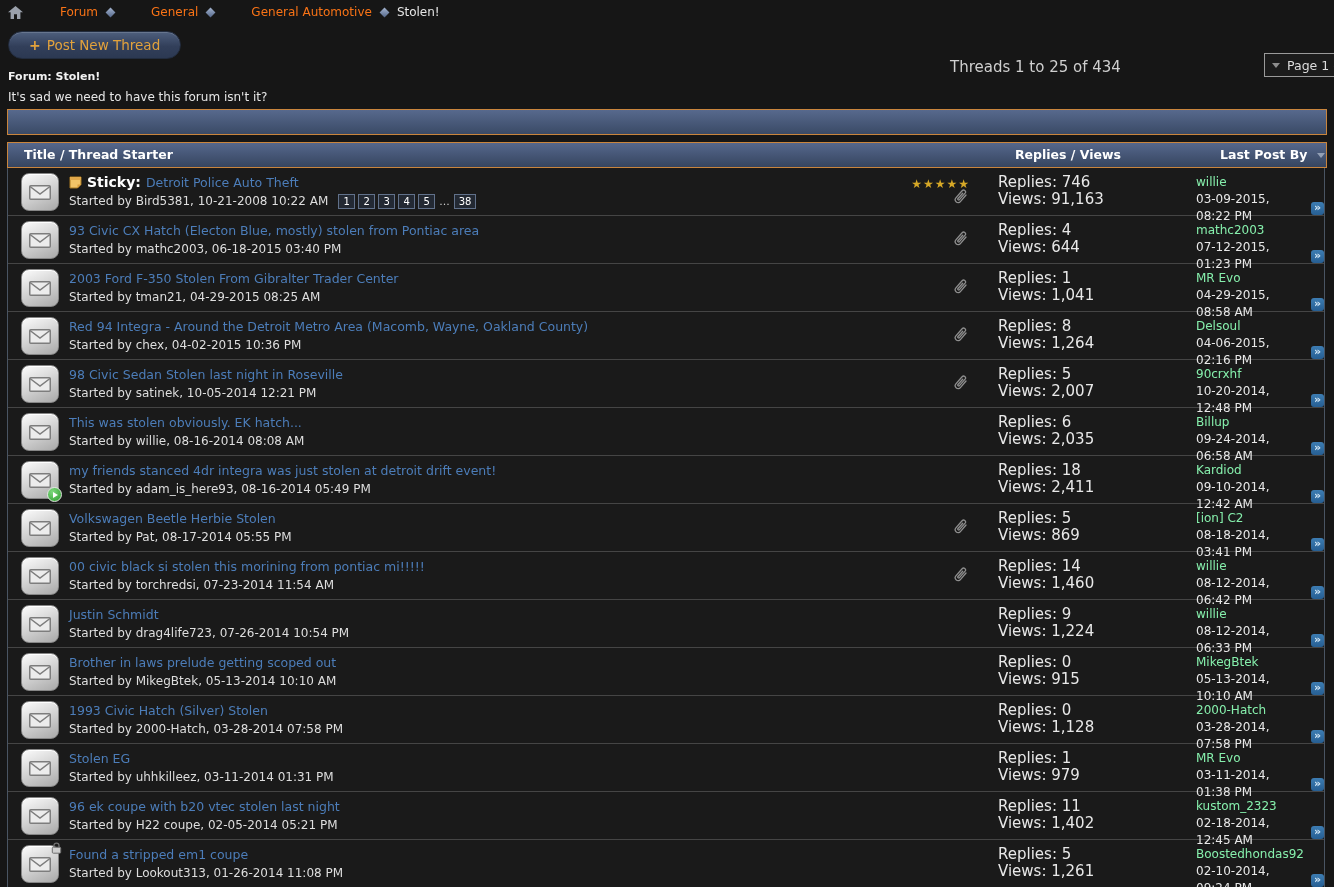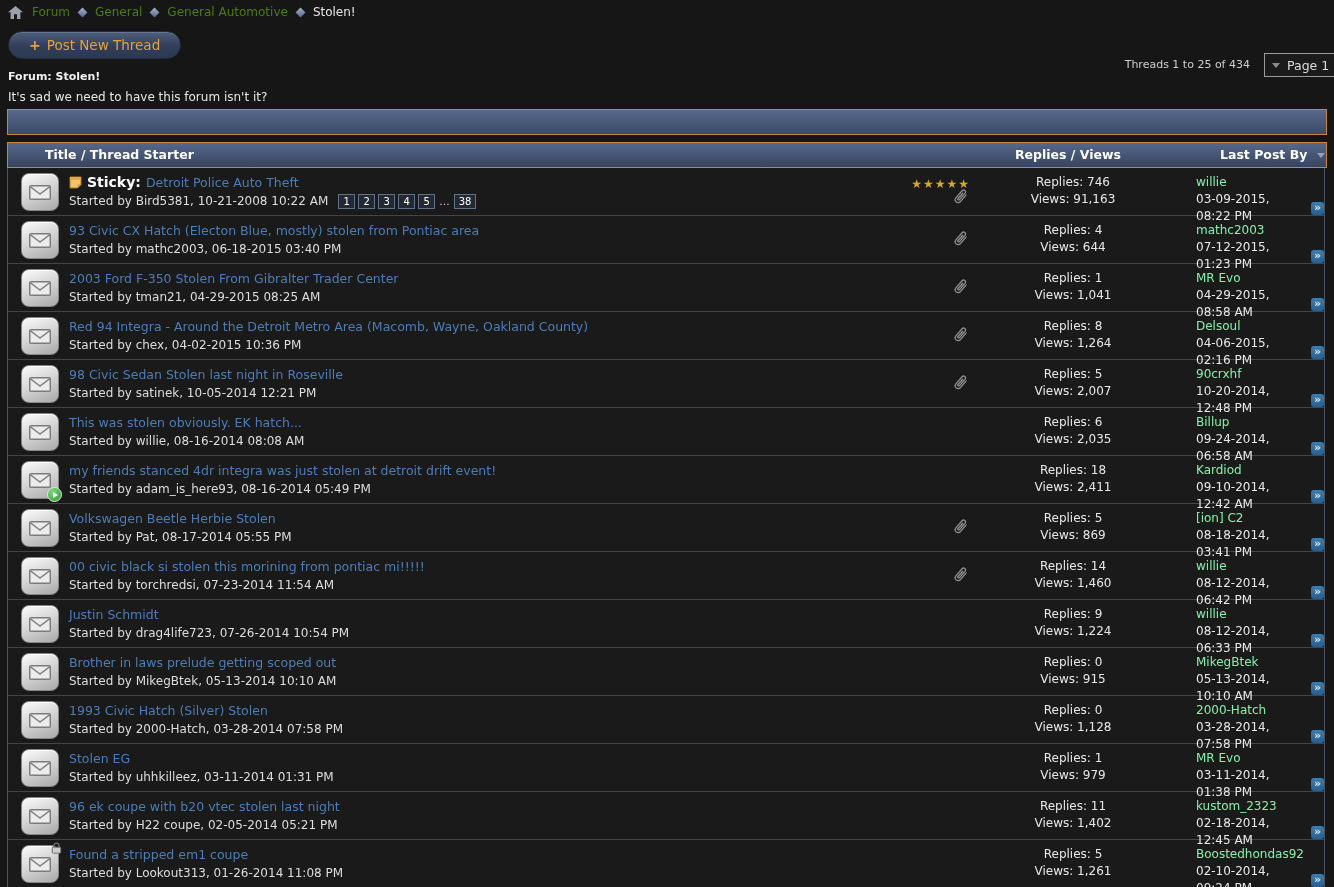--- a/index.html
+++ b/index.html
@@ -7,21 +7,21 @@
     width:1334px;height:887px;overflow:hidden;
     background:#161616;
     font-family:"DejaVu Sans","Liberation Sans",sans-serif;
     -webkit-font-smoothing:antialiased;
   }
   .page{position:relative;width:1334px;height:887px;}
   a{text-decoration:none;}
 
   
   .breadcrumb{position:absolute;top:5px;left:8px;display:flex;align-items:center;gap:9px;font-size:12px;}
-  .crumb-link{color:#4d7c0f;}
+  .crumb-link{color:#f97316;margin-left:28px;}
   .crumb-current{color:#e6e6e6;}
   .crumb-sep{width:7px;height:7px;transform:rotate(45deg);background:linear-gradient(135deg,#9db0cc,#55master,#54678a);background:linear-gradient(135deg,#a4b4cf,#54678a);display:inline-block;}
   .home-icon{display:flex;align-items:center;}
 
   
   .post-btn{
     position:absolute;top:31px;left:8px;height:28px;padding:0 20px;
     border-radius:14px;border:1px solid #222c3e;
     background:linear-gradient(#4e5f7d,#323f5a 55%,#2c3952);
     color:#e2a23c;font-size:13.5px;cursor:pointer;
@@ -29,37 +29,37 @@
     display:flex;align-items:center;gap:6px;
     box-shadow:inset 0 1px 0 rgba(255,255,255,0.15);
   }
   .post-btn .plus{font-weight:bold;font-size:14px;}
 
   
   .forum-title{position:absolute;top:70px;left:8px;font-size:11px;font-weight:bold;color:#f2f2f2;}
   .forum-subtitle{position:absolute;top:90px;left:8px;font-size:12px;color:#e6e6e6;}
 
   
-  .threads-info{position:absolute;top:58px;left:950px;width:300px;text-align:right;font-size:11px;color:#cfcfcf;}
+  .threads-info{position:absolute;top:58px;left:950px;width:300px;font-size:15px;color:#cfcfcf;}
   .page-select{
     position:absolute;top:53px;left:1264px;width:120px;height:24px;
     border:1px solid #9a9a9a;background:#1b1b1b;color:#ddd;font-size:12.5px;
     display:flex;align-items:center;gap:7px;padding-left:7px;box-sizing:border-box;cursor:pointer;
   }
   .dd-arrow{width:0;height:0;border-left:4px solid transparent;border-right:4px solid transparent;border-top:5px solid #8d8d8d;}
 
   
   .grad-bar{background:linear-gradient(#57698d,#3a4a66);border:1px solid #c9853d;}
   .tools-bar{position:absolute;top:109px;left:7px;width:1318px;height:24px;box-sizing:content-box;}
   .table-header{
     position:absolute;top:142px;left:7px;width:1318px;height:24px;
     background:linear-gradient(#55678c,#36455f);border:1px solid #c9853d;
     color:#ffffff;font-weight:bold;font-size:12.5px;
   }
-  .h-title{position:absolute;left:16px;top:4px;margin-left:21px;}
+  .h-title{position:absolute;left:16px;top:4px;}
   .h-replies{position:absolute;left:975px;width:170px;text-align:center;top:4px;}
   .h-last{position:absolute;left:1181px;top:4px;display:flex;align-items:center;gap:10px;margin-left:31px;}
   .sort-arrow{width:0;height:0;border-left:4px solid transparent;border-right:4px solid transparent;border-top:5px solid #93a0b5;margin-top:2px;}
 
   
   .table-body{
     position:absolute;top:168px;left:7px;width:1318px;
     border-left:1px solid #4a5563;border-right:1px solid #4a5563;
     background:#1a1a1a;box-sizing:border-box;
   }
@@ -89,21 +89,21 @@
     border:1px solid #61718a;background:#232933;color:#ffffff;
     font-size:10px;line-height:13px;padding:0 4px;min-width:7px;text-align:center;cursor:pointer;
   }
   .page-ellipsis{color:#cccccc;font-size:11px;margin:0 1px;}
 
   .row-stars{position:absolute;left:876px;top:5px;width:86px;text-align:right;}
   .star{color:#d6a827;font-size:12px;letter-spacing:1px;}
   .row-clip{position:absolute;left:938px;top:15px;width:24px;text-align:right;}
   .has-stars .row-clip{top:21px;}
 
-  .row-counts{position:absolute;left:990px;top:6px;width:150px;text-align:center;font-size:12px;color:#e8e8e8;line-height:17px;}
+  .row-counts{position:absolute;left:990px;top:6px;width:150px;text-align:left;font-size:15px;color:#e8e8e8;line-height:17px;}
 
   .row-last{position:absolute;left:1188px;top:6px;font-size:12px;line-height:17px;}
   .lp-user{color:#86efac;display:block;}
   .lp-dateline{display:flex;align-items:center;gap:6px;color:#e8e8e8;}
   .lp-icon{
     display:inline-block;width:16px;height:13px;border-radius:3px;
     background:linear-gradient(#3d7db3,#265e92);color:#d6e9f7;
     font-size:11px;line-height:12px;text-align:center;font-weight:bold;cursor:pointer;
   }
 </style>

